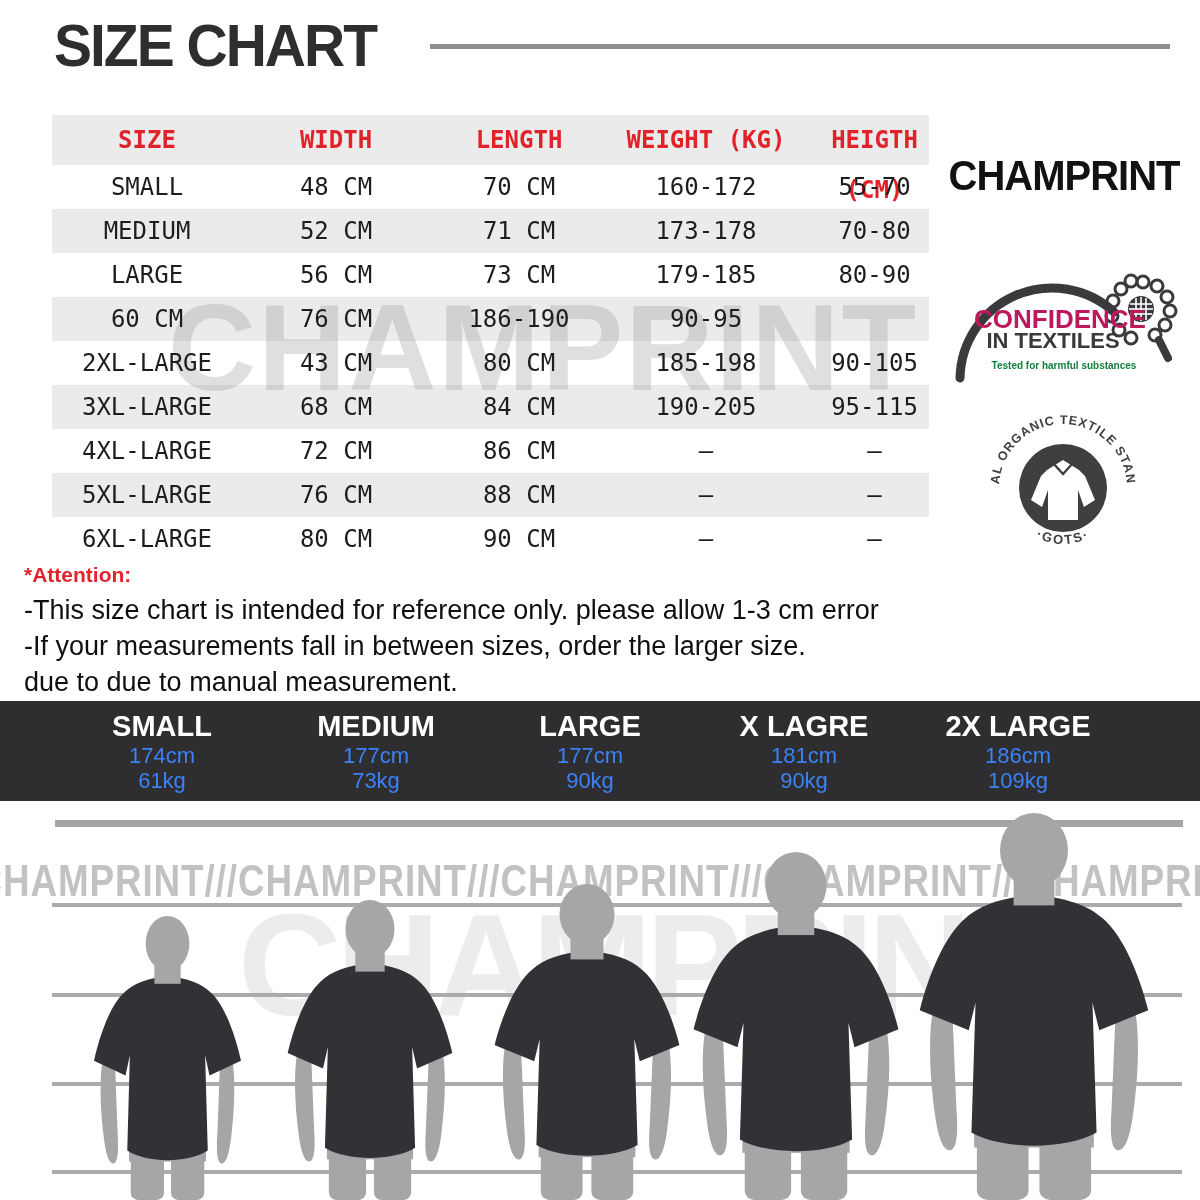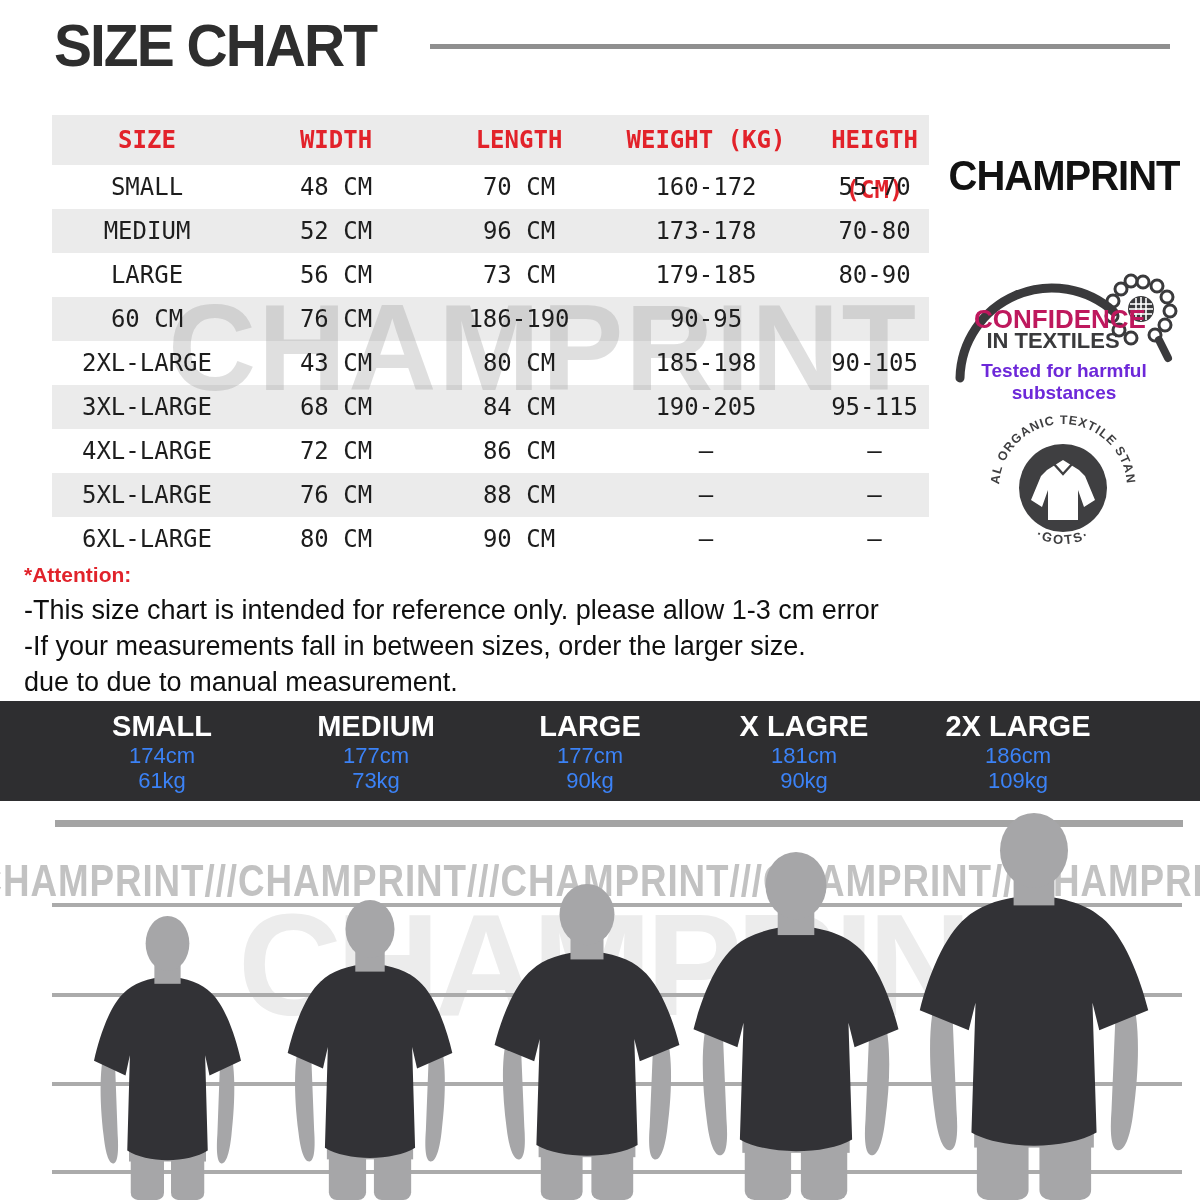--- a/index.html
+++ b/index.html
@@ -27,21 +27,21 @@
   
   .brand{position:absolute;left:938px;top:153px;width:252px;text-align:center;font-size:40px;
          font-weight:800;color:#121212;letter-spacing:-1px;transform:scaleY(1.08);}
   .oeko{position:absolute;left:946px;top:264px;width:240px;height:132px;}
   .oeko svg{position:absolute;left:0;top:0;}
   .oeko-line1{position:absolute;left:28px;top:40px;width:158px;text-align:center;
               font-size:26px;font-weight:700;color:#be185d;}
   .oeko-line2{position:absolute;left:28px;top:64px;width:158px;text-align:center;
               font-size:22px;font-weight:700;color:#3a3a3c;}
   .oeko-sub{position:absolute;left:-6px;top:96px;width:248px;text-align:center;
-            font-size:19px;font-weight:700;color:#6d28d9;}
+            font-size:10px;font-weight:700;color:#15803d;}
   .gots{position:absolute;left:981px;top:396px;width:166px;height:186px;}
 
   
   .attention{position:absolute;left:24px;top:558px;width:1000px;}
   .attn-heading{font-size:21px;font-weight:700;color:#e1232b;line-height:34px;}
   .attn-line{font-size:27px;color:#0f0f0f;line-height:36px;font-weight:500;}
 
   
   .model-bar{position:absolute;left:0;top:701px;width:1200px;height:100px;background:#2e2e30;
              display:grid;grid-template-columns:repeat(5,214px);padding-left:55px;
@@ -85,21 +85,21 @@
         <div class="trow">
           <span class="tcell">SMALL</span>
           <span class="tcell">48 CM</span>
           <span class="tcell">70 CM</span>
           <span class="tcell">160-172</span>
           <span class="tcell">55-70</span>
         </div>
         <div class="trow alt">
           <span class="tcell">MEDIUM</span>
           <span class="tcell">52 CM</span>
-          <span class="tcell">96 CM</span>
+          <span class="tcell">71 CM</span>
           <span class="tcell">173-178</span>
           <span class="tcell">70-80</span>
         </div>
         <div class="trow">
           <span class="tcell">LARGE</span>
           <span class="tcell">56 CM</span>
           <span class="tcell">73 CM</span>
           <span class="tcell">179-185</span>
           <span class="tcell">80-90</span>
         </div>

